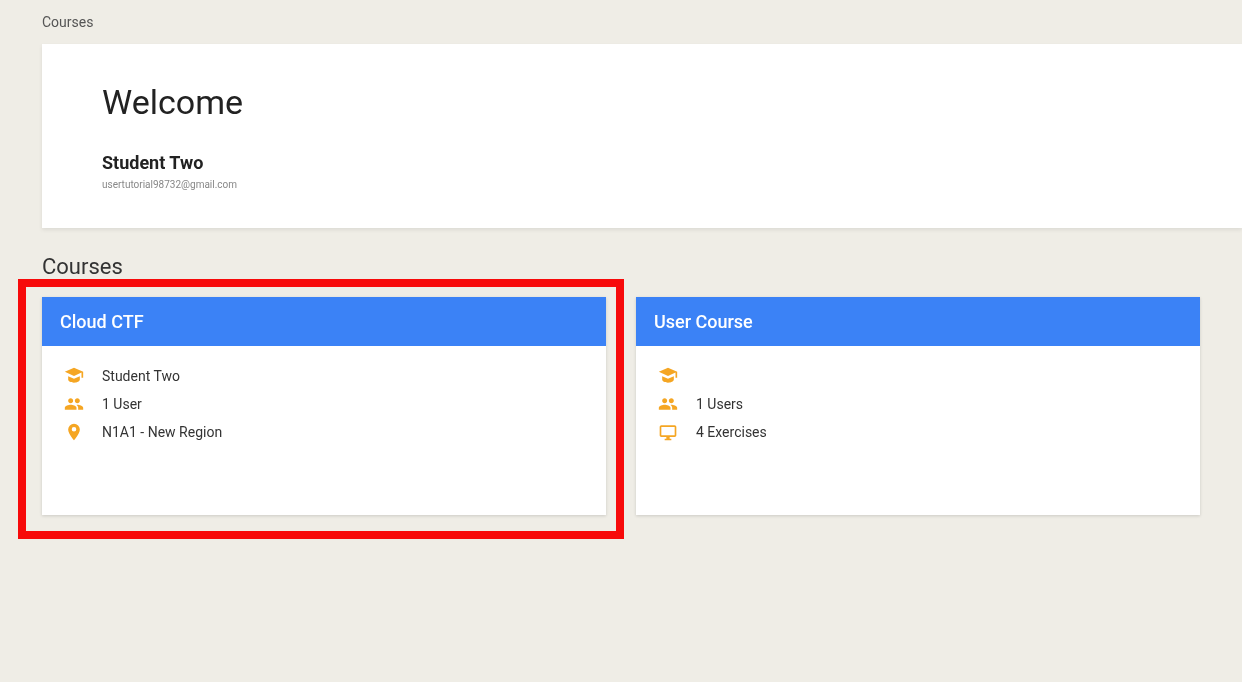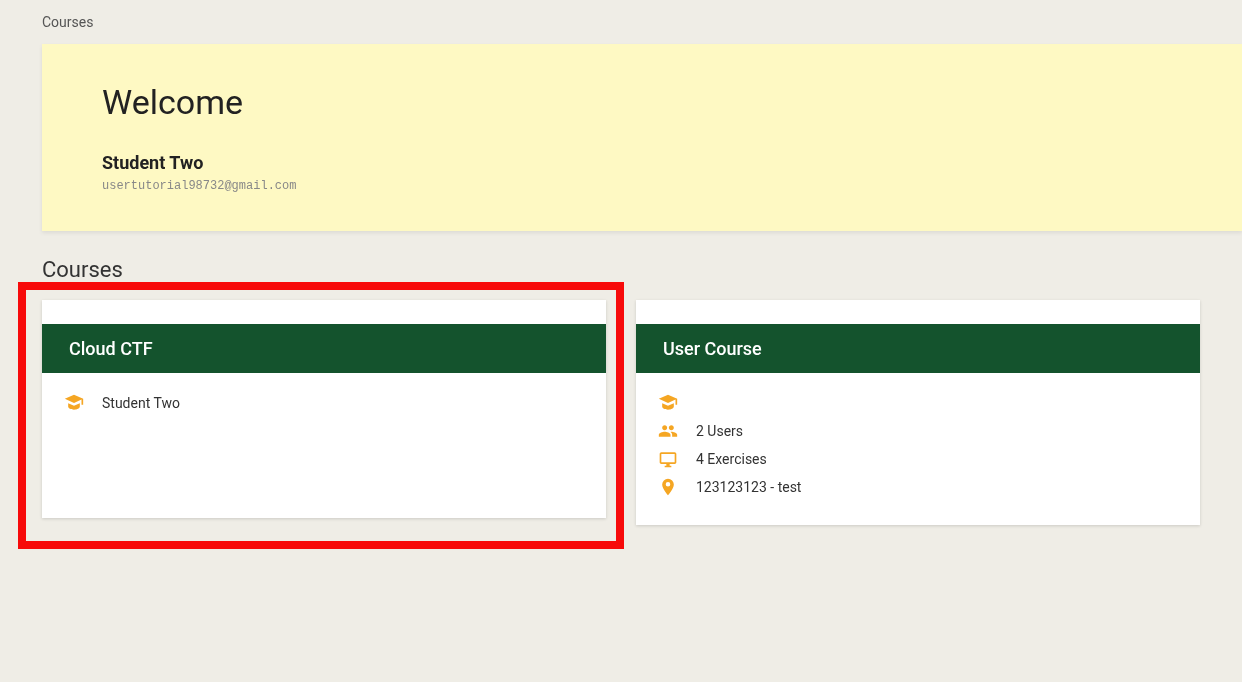--- a/index.html
+++ b/index.html
@@ -14,40 +14,39 @@
       height: 682px;
       overflow: hidden;
     }
     .breadcrumb {
       padding: 14px 0 14px 42px;
       font-size: 14px;
       color: #555;
     }
     .welcome-card {
       margin-left: 42px;
-      background: #fef9c3;
+      background: #ffffff;
       box-shadow: 0 2px 4px rgba(0,0,0,0.08);
       padding: 38px 60px 38px 60px;
     }
     .welcome-title {
       font-size: 34px;
       font-weight: 400;
       color: #222;
       margin-bottom: 30px;
     }
     .user-name {
       font-size: 18px;
       font-weight: 700;
       color: #222;
       margin-bottom: 6px;
     }
     .user-email {
-      font-size: 12px;
+      font-size: 10px;
       color: #888;
-      font-family: Liberation Mono, monospace;
     }
     .section-title {
       font-size: 22px;
       font-weight: 400;
       color: #333;
       margin: 26px 0 18px 42px;
     }
     .courses-row {
       display: flex;
       gap: 30px;
@@ -69,26 +68,25 @@
       z-index: 5;
     }
     .course-card {
       background: #fff;
       box-shadow: 0 1px 3px rgba(0,0,0,0.15);
       display: flex;
       flex-direction: column;
       min-height: 218px;
     }
     .course-header {
-      background: #14532d;
+      background: #3b82f6;
       color: #fff;
-      padding: 14px 27px;
+      padding: 14px 18px;
       font-size: 18px;
       font-weight: 500;
-      margin-top: 24px;
     }
     .course-body {
       padding: 20px 22px 20px 22px;
     }
     .course-line {
       display: flex;
       align-items: center;
       gap: 18px;
       margin-bottom: 8px;
       font-size: 14px;
@@ -129,20 +127,36 @@
       <div class="course-header">Cloud CTF</div>
       <div class="course-body">
         <div class="course-line">
           <span class="icon">
               <svg viewBox="0 0 24 24">
                 <path d="M12 2 1 7l11 5 9-4.09V14h2V7L12 2zM5 12.18v4.02C5 18.2 8.14 20 12 20s7-1.8 7-3.8v-4.02l-7 3.18-7-3.18z"></path>
               </svg>
             </span>
           <span>Student Two</span>
         </div>
+        <div class="course-line">
+          <span class="icon">
+              <svg viewBox="0 0 24 24">
+                <path d="M16 11c1.66 0 3-1.34 3-3s-1.34-3-3-3-3 1.34-3 3 1.34 3 3 3zm-8 0c1.66 0 3-1.34 3-3S9.66 5 8 5 5 6.34 5 8s1.34 3 3 3zm0 2c-2.33 0-7 1.17-7 3.5V19h14v-2.5C15 14.17 10.33 13 8 13zm8 0c-.29 0-.62.02-.97.05 1.16.84 1.97 1.97 1.97 3.45V19h6v-2.5c0-2.33-4.67-3.5-7-3.5z"></path>
+              </svg>
+            </span>
+          <span>1 User</span>
+        </div>
+        <div class="course-line">
+          <span class="icon">
+              <svg viewBox="0 0 24 24">
+                <path d="M12 2a7 7 0 0 0-7 7c0 5.25 7 13 7 13s7-7.75 7-13a7 7 0 0 0-7-7zm0 9.5A2.5 2.5 0 1 1 12 6a2.5 2.5 0 0 1 0 5.5z"></path>
+              </svg>
+            </span>
+          <span>N1A1 - New Region</span>
+        </div>
       </div>
     </div>
   </div>
 
   <div class="course-wrap">
     <div class="course-card">
       <div class="course-header">User Course</div>
       <div class="course-body">
         <div class="course-line">
           <span class="icon">
@@ -151,35 +165,27 @@
               </svg>
             </span>
           <span></span>
         </div>
         <div class="course-line">
           <span class="icon">
               <svg viewBox="0 0 24 24">
                 <path d="M16 11c1.66 0 3-1.34 3-3s-1.34-3-3-3-3 1.34-3 3 1.34 3 3 3zm-8 0c1.66 0 3-1.34 3-3S9.66 5 8 5 5 6.34 5 8s1.34 3 3 3zm0 2c-2.33 0-7 1.17-7 3.5V19h14v-2.5C15 14.17 10.33 13 8 13zm8 0c-.29 0-.62.02-.97.05 1.16.84 1.97 1.97 1.97 3.45V19h6v-2.5c0-2.33-4.67-3.5-7-3.5z"></path>
               </svg>
             </span>
-          <span>2 Users</span>
+          <span>1 Users</span>
         </div>
         <div class="course-line">
           <span class="icon">
               <svg viewBox="0 0 24 24">
                 <path d="M20 4H4c-1.1 0-2 .9-2 2v10c0 1.1.9 2 2 2h6v2H8v2h8v-2h-2v-2h6c1.1 0 2-.9 2-2V6c0-1.1-.9-2-2-2zm0 12H4V6h16v10z"></path>
               </svg>
             </span>
           <span>4 Exercises</span>
         </div>
-        <div class="course-line">
-          <span class="icon">
-              <svg viewBox="0 0 24 24">
-                <path d="M12 2a7 7 0 0 0-7 7c0 5.25 7 13 7 13s7-7.75 7-13a7 7 0 0 0-7-7zm0 9.5A2.5 2.5 0 1 1 12 6a2.5 2.5 0 0 1 0 5.5z"></path>
-              </svg>
-            </span>
-          <span>123123123 - test</span>
-        </div>
       </div>
     </div>
   </div>
 
 </div>
 
 </body></html>

